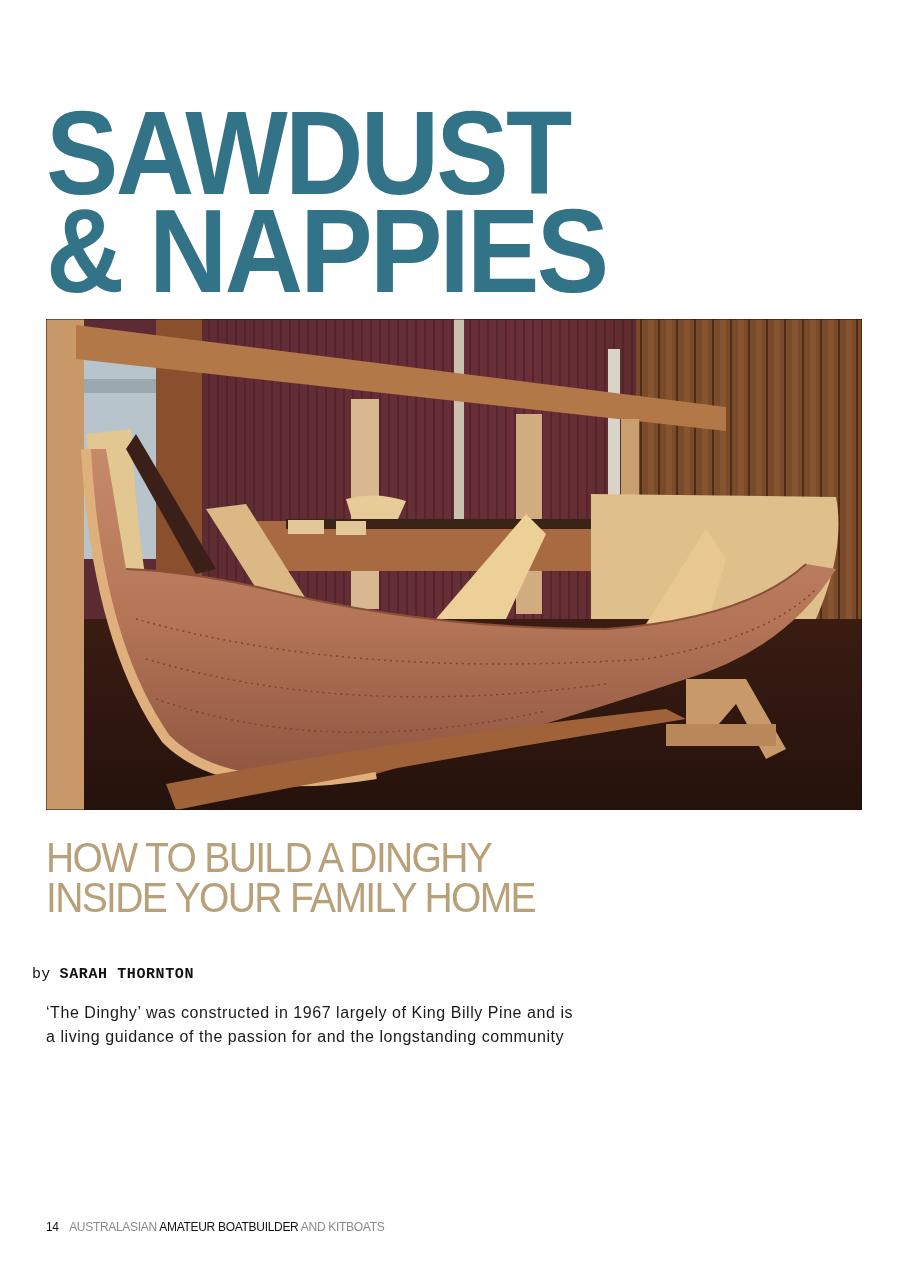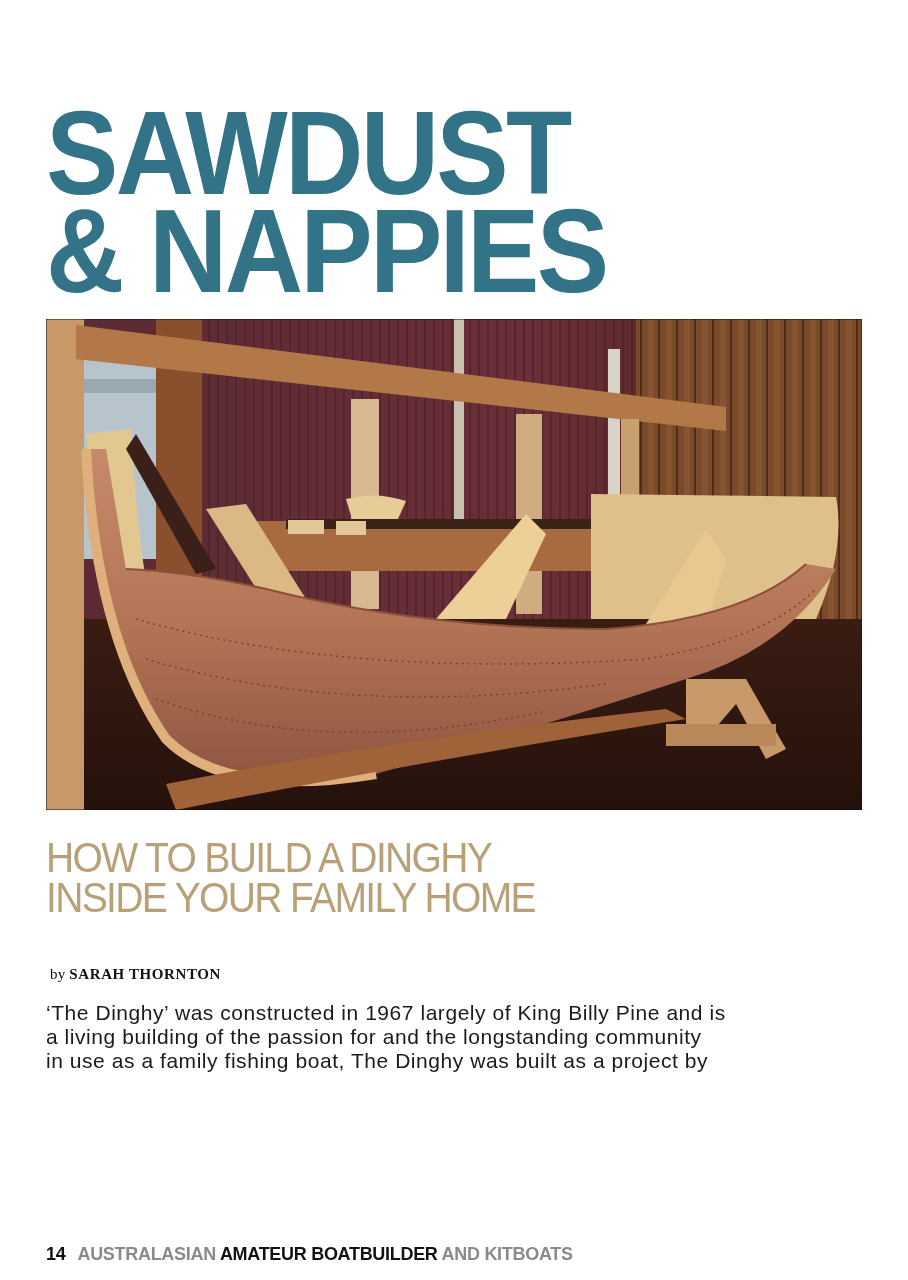--- a/index.html
+++ b/index.html
@@ -16,35 +16,35 @@
     overflow: hidden; background: #3a1e1a;
   }
   .photo svg { display: block; width: 100%; height: 100%; }
   .subtitle {
     position: absolute; left: 46px; top: 838px; margin: 0;
     font-family: "Liberation Sans", sans-serif; font-weight: normal;
     color: #b8a078; font-size: 42px; line-height: 40px; letter-spacing: -1.8px;
     transform: scaleX(0.93); transform-origin: left top; white-space: nowrap;
   }
   .byline {
-    position: absolute; left: 50px; top: 966px;
-    font-family: Liberation Serif, serif; font-size: 15px; color: #111;
+    position: absolute; left: 32px; top: 966px;
+    font-family: Liberation Mono, monospace; font-size: 15px; color: #111;
     letter-spacing: 0.2px;
   }
   .byline b { font-weight: bold; letter-spacing: 0.6px; }
   .body-text {
     position: absolute; left: 46px; top: 1001px; width: 680px; margin: 0;
-    font-family: "Liberation Sans", sans-serif; font-size: 21px; line-height: 24.2px;
+    font-family: "Liberation Sans", sans-serif; font-size: 16px; line-height: 24.2px;
     color: #1a1a1a; letter-spacing: 0.55px;
   }
   .body-text span { display: block; white-space: nowrap; }
   .footer {
     position: absolute; left: 46px; top: 1220px;
-    font-family: "Liberation Sans", sans-serif; font-size: 18px; font-weight: bold;
-    letter-spacing: -0.3px; white-space: nowrap; margin-top: 24px;
+    font-family: "Liberation Sans", sans-serif; font-size: 12px; font-weight: normal;
+    letter-spacing: -0.3px; white-space: nowrap;
   }
   .footer .pg { color: #111; margin-right: 8px; }
   .footer .grey { color: #8a8a8a; }
   .footer .dark { color: #111; }
 </style>
 </head>
 <body>
 
 <h1 class="title">
   <div>SAWDUST</div>
@@ -121,22 +121,21 @@
   <div>INSIDE YOUR FAMILY HOME</div>
 </h2>
 
 <div class="byline">
   <span>by</span>
   <b>SARAH THORNTON</b>
 </div>
 
 <p class="body-text">
   <span>‘The Dinghy’ was constructed in 1967 largely of King Billy Pine and is</span>
-  <span>a living building of the passion for and the longstanding community</span>
-  <span>in use as a family fishing boat, The Dinghy was built as a project by</span>
+  <span>a living guidance of the passion for and the longstanding community</span>
 </p>
 
 <div class="footer">
   <span class="pg">14</span>
   <span class="grey">AUSTRALASIAN</span>
   <span class="dark">AMATEUR BOATBUILDER</span>
   <span class="grey">AND KITBOATS</span>
 </div>
 
 </body></html>

